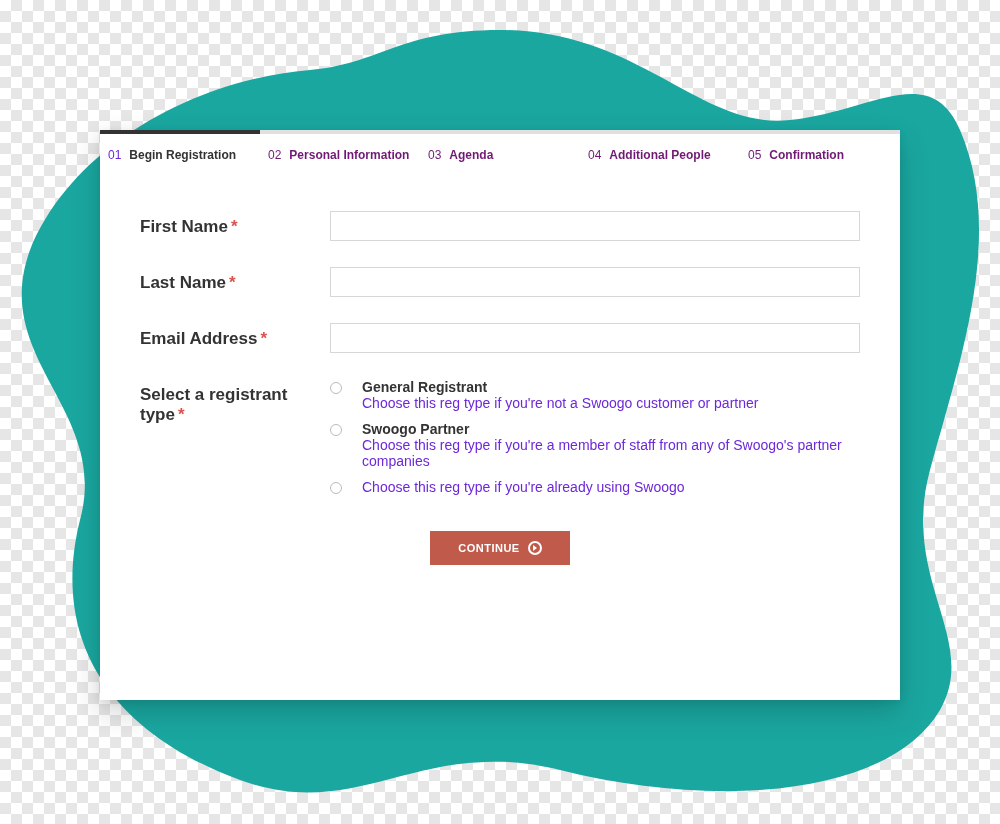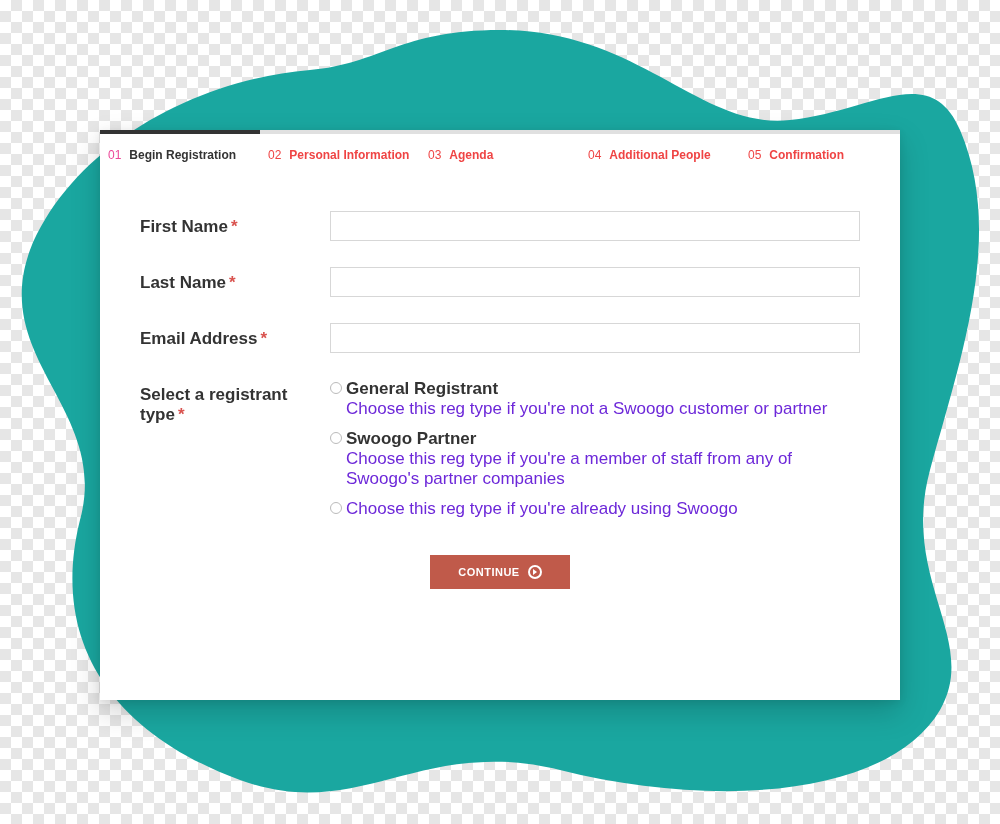--- a/index.html
+++ b/index.html
@@ -42,27 +42,27 @@
       display: flex;
       border-bottom: 0;
       padding: 0;
     }
     .step {
       flex: 1 1 0;
       border-top: 4px solid #e0e0e0;
       padding: 14px 8px 8px 8px;
       display: flex;
       gap: 8px;
-      color: #ef4444;
+      color: #701a75;
       font-size: 12px;
     }
     .step-num { font-weight: 400; }
     .step-label { font-weight: 600; line-height: 1.25; }
     .step.active { border-top-color: #333; color: #333; }
-    .step.active .step-num { color: #ec4899; }
+    .step.active .step-num { color: #6d28d9; }
 
     .form-area {
       padding: 40px 40px 20px 40px;
     }
     .form-row {
       display: flex;
       align-items: flex-start;
       margin-bottom: 26px;
     }
     .form-label {
@@ -80,23 +80,23 @@
       width: 100%;
       height: 30px;
       border: 1px solid #d7d7d7;
       background: #fff;
       padding: 4px 8px;
       font-size: 13px;
     }
     .radios .radio-opt {
       display: flex;
       align-items: flex-start;
-      gap: 4px;
+      gap: 20px;
       margin-bottom: 10px;
-      font-size: 17px;
+      font-size: 14px;
       color: #333;
     }
     .radio-circle {
       width: 12px; height: 12px; border: 1px solid #bbb; border-radius: 50%;
       margin-top: 3px;
       flex: none;
     }
     .radio-text .title { font-weight: 700; }
     .radio-text .desc { color: #6d28d9; }
 

